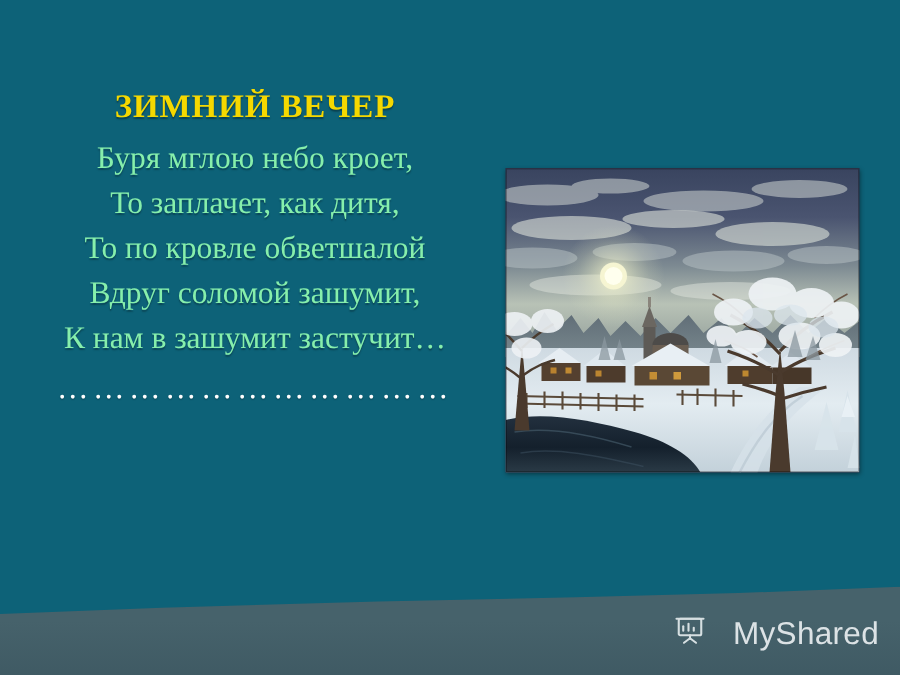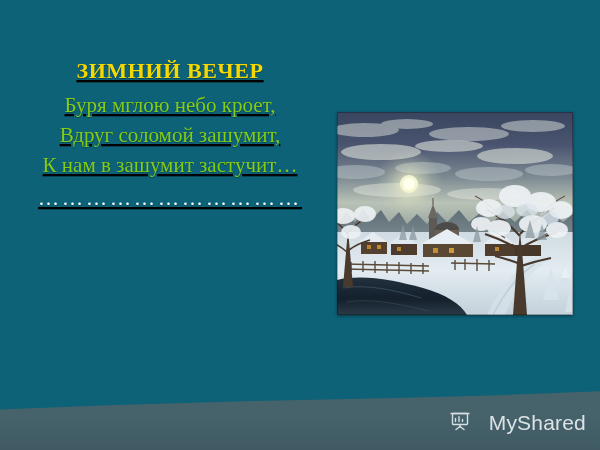--- a/index.html
+++ b/index.html
@@ -63,38 +63,37 @@
     background: linear-gradient(180deg, rgba(60,86,96,0) 0%, rgba(58,84,94,0.55) 100%);
   }
 
   
   .text-col {
     position: absolute;
     left: 0;
     top: 56px;
     width: 340px;
     text-align: center;
-    text-decoration: underline;
   }
   .poem-title {
     color: #f5d800;
     font-weight: bold;
     font-size: 22px;
     letter-spacing: 0.6px;
     line-height: 30px;
     margin: 0 0 4px 0;
     text-shadow: 0 1px 1px rgba(0,0,0,0.35);
   }
   .poem-lines {
     list-style: none;
     margin: 0;
     padding: 0;
   }
   .poem-line {
-    color: #84cc16;
+    color: #86efac;
     font-size: 21px;
     line-height: 30px;
     white-space: nowrap;
     text-shadow: 0 1px 1px rgba(0,0,0,0.30);
   }
   .poem-dots {
     color: #ffffff;
     font-size: 21px;
     line-height: 28px;
     letter-spacing: 3px;
@@ -141,20 +140,22 @@
   <div class="bg-base"></div>
   <div class="bg-wedge"></div>
   <div class="bg-sweep"></div>
   <div class="bg-bottom-band"></div>
   <div class="bg-bottom-shade"></div>
 
   <div class="text-col">
     <div class="poem-title">ЗИМНИЙ ВЕЧЕР</div>
     <div class="poem-lines">
       <div class="poem-line">Буря мглою небо кроет,</div>
+      <div class="poem-line">То заплачет, как дитя,</div>
+      <div class="poem-line">То по кровле обветшалой</div>
       <div class="poem-line">Вдруг соломой зашумит,</div>
       <div class="poem-line">К нам в зашумит застучит…</div>
     </div>
     <div class="poem-dots">……………………………</div>
   </div>
 
   <div class="painting">
     <svg width="236" height="203" viewBox="0 0 236 203">
       <defs>
         <linearGradient id="sky" x1="0" y1="0" x2="0" y2="1">

